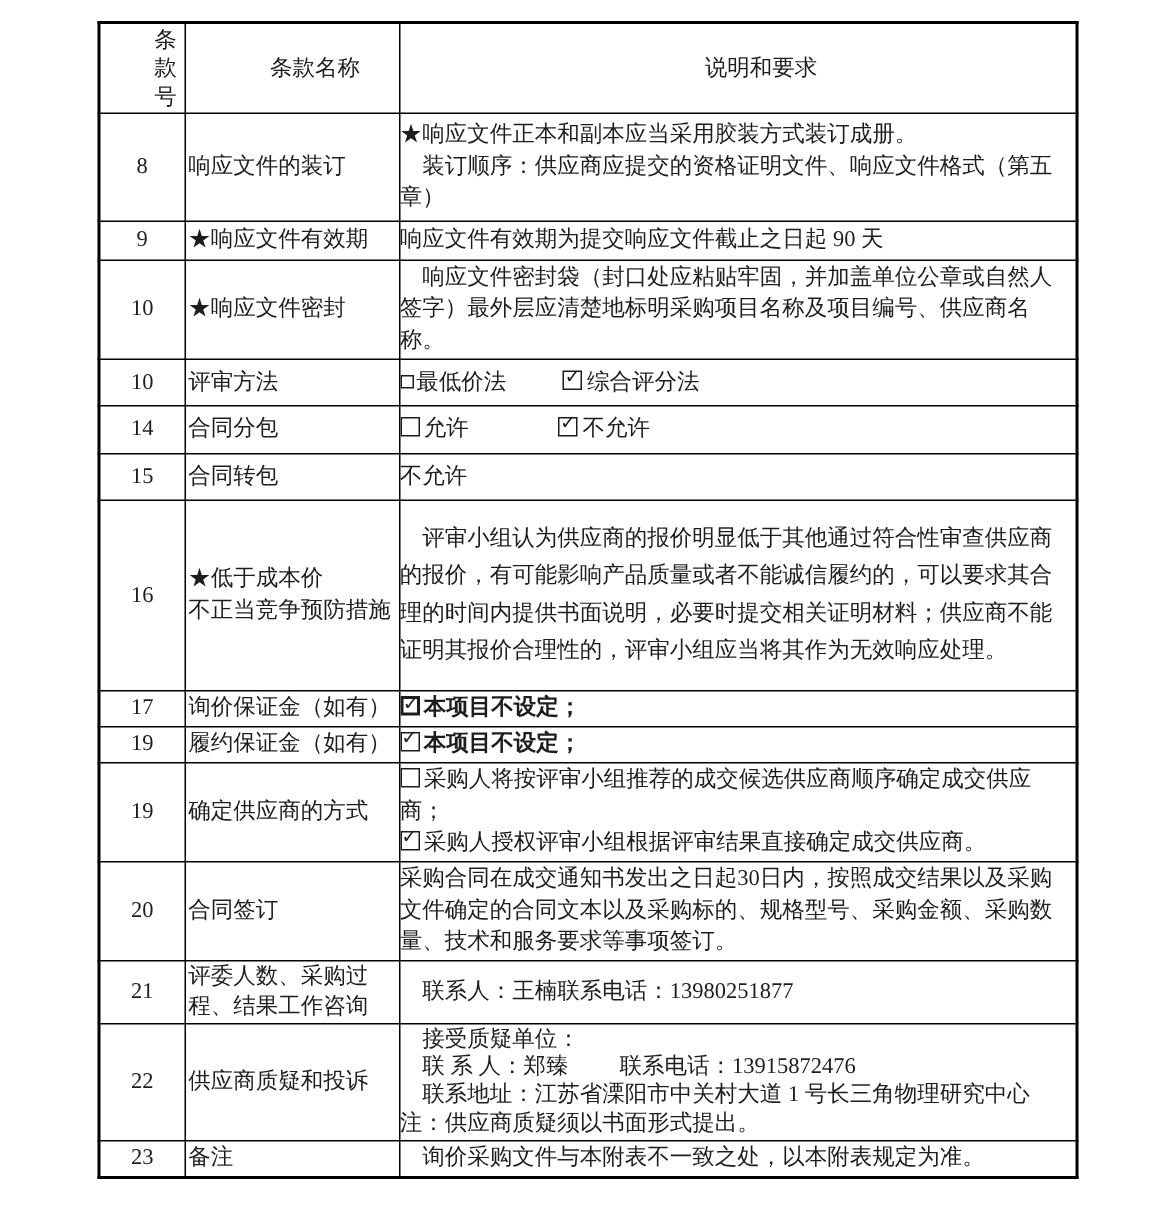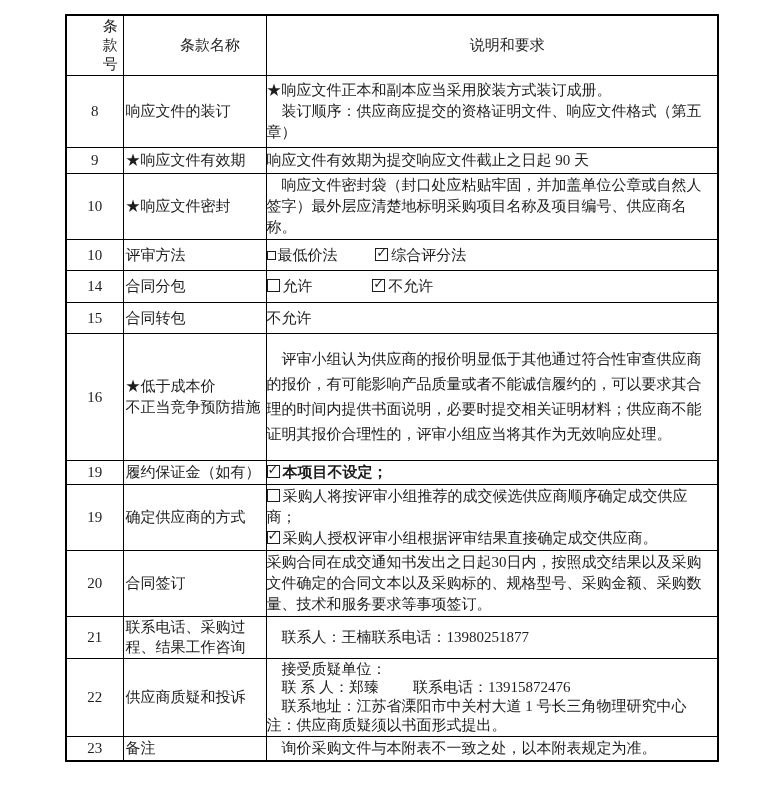--- a/index.html
+++ b/index.html
@@ -113,20 +113,29 @@
       <td class="no">16</td>
       <td class="name">
         <p>★低于成本价</p>
         <p>不正当竞争预防措施</p>
       </td>
       <td class="desc">
         <p class="indent lh-lg">评审小组认为供应商的报价明显低于其他通过符合性审查供应商的报价，有可能影响产品质量或者不能诚信履约的，可以要求其合理的时间内提供书面说明，必要时提交相关证明材料；供应商不能证明其报价合理性的，评审小组应当将其作为无效响应处理。</p>
       </td>
     </tr>
 
+    <tr style="height:23px">
+      <td class="no">17</td>
+      <td class="name">询价保证金（如有）</td>
+      <td class="desc">
+        <p class="b">
+          <span class="cb heavy"><span class="tick">✓</span></span><span>本项目不设定；</span>
+        </p>
+      </td>
+    </tr>
 
     <tr style="height:23px">
       <td class="no">19</td>
       <td class="name">履约保证金（如有）</td>
       <td class="desc">
         <p class="b">
           <span class="cb"><span class="tick">✓</span></span><span>本项目不设定；</span>
         </p>
       </td>
     </tr>
@@ -147,21 +156,21 @@
     <tr style="height:66px">
       <td class="no">20</td>
       <td class="name">合同签订</td>
       <td class="desc">
         <p>采购合同在成交通知书发出之日起30日内，按照成交结果以及采购文件确定的合同文本以及采购标的、规格型号、采购金额、采购数量、技术和服务要求等事项签订。</p>
       </td>
     </tr>
 
     <tr style="height:39px">
       <td class="no">21</td>
-      <td class="name">联系电话、采购过程、结果工作咨询</td>
+      <td class="name">评委人数、采购过程、结果工作咨询</td>
       <td class="desc">
         <p class="indent">
           <span>联系人：王楠</span><span class="gap40">联系电话：13980251877</span>
         </p>
       </td>
     </tr>
 
     <tr style="height:77px">
       <td class="no">22</td>
       <td class="name">供应商质疑和投诉</td>

